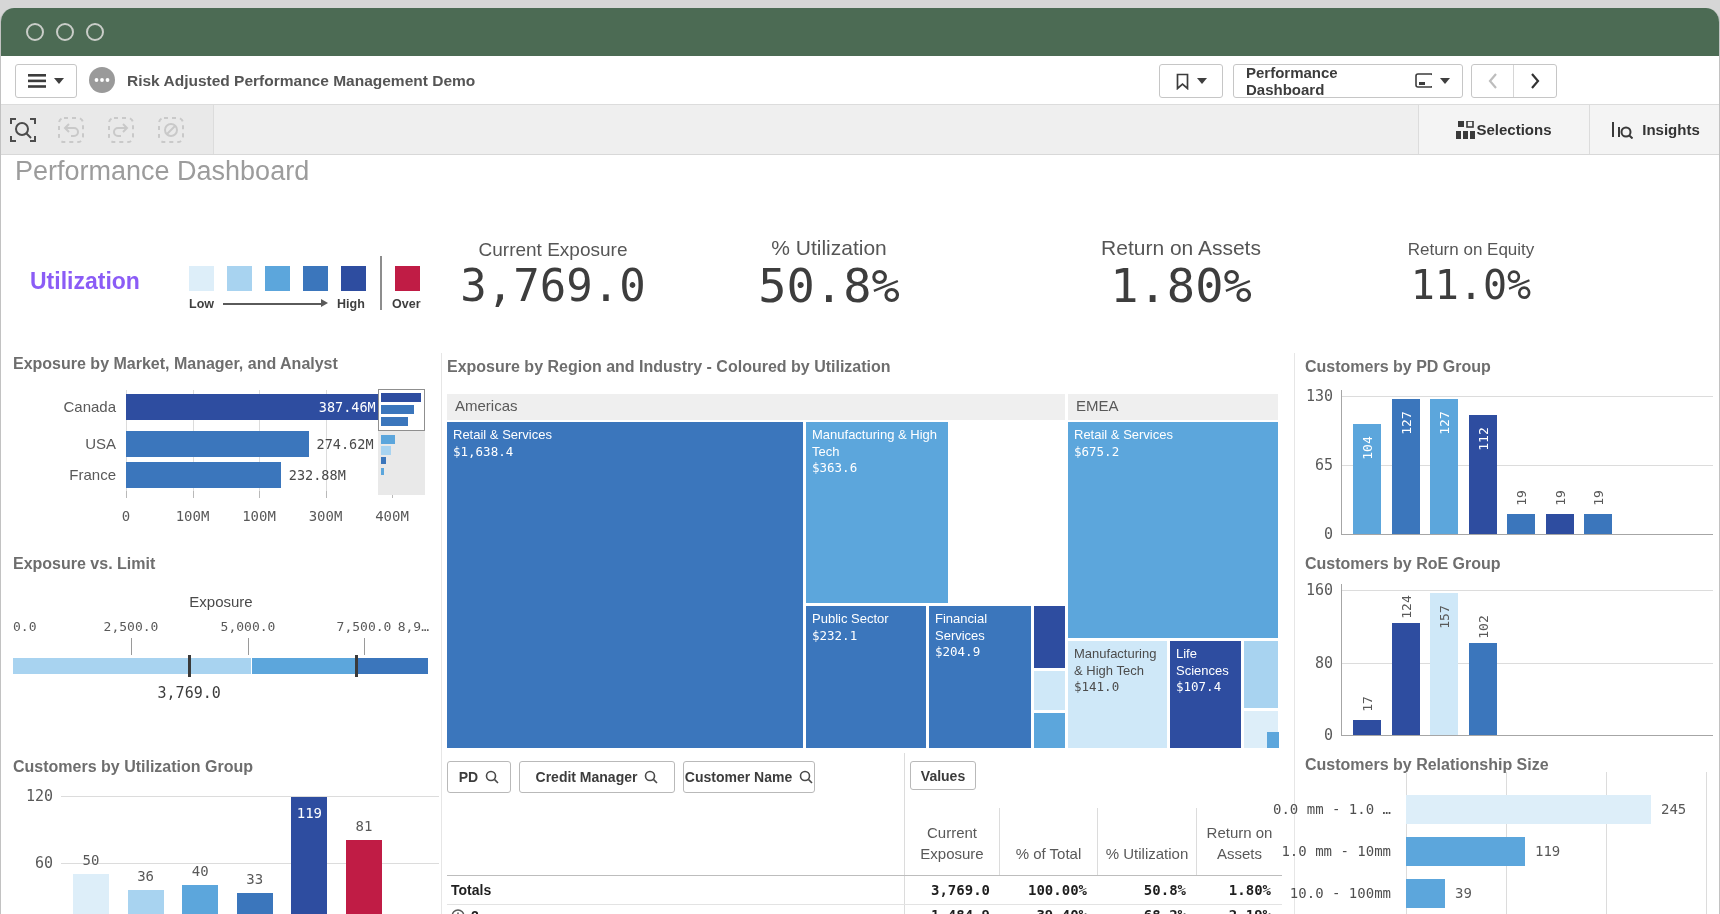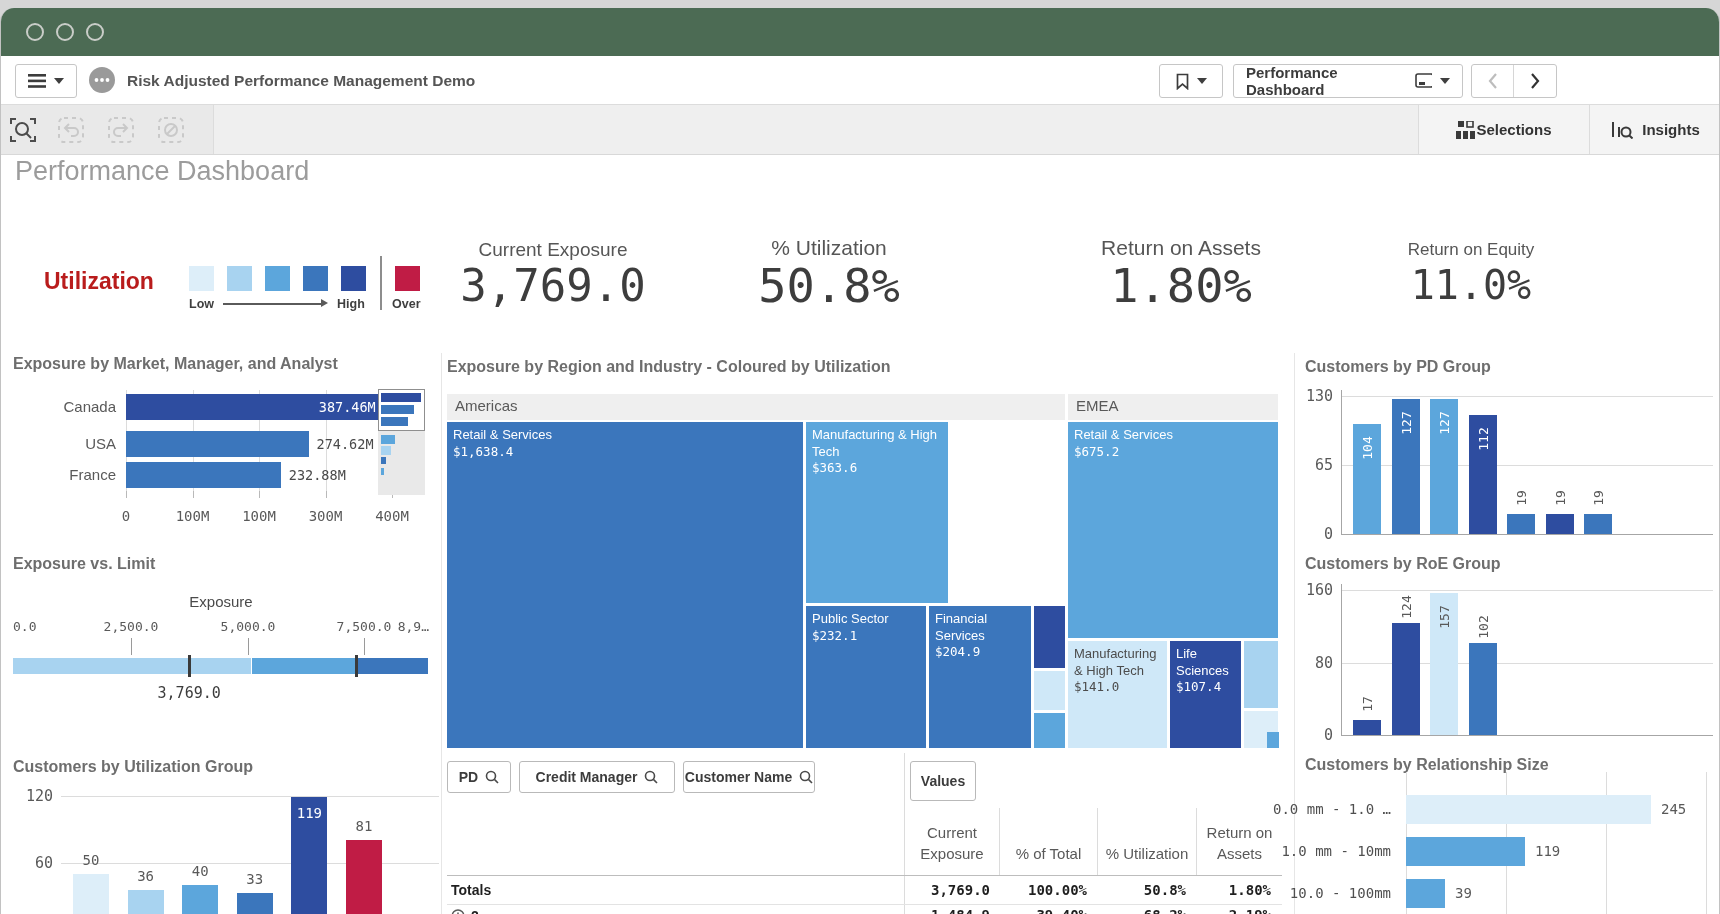--- a/index.html
+++ b/index.html
@@ -136,21 +136,21 @@
         <line x1="18.3" y1="15.6" x2="21.5" y2="18.5" stroke="#3a3a3a" stroke-width="2"></line>
       </svg>
       <span style="font-size:15px;font-weight:bold;color:#333">Insights</span>
     </div>
   </div>
 
   <div id="canvas" class="abs" style="left:0;top:0;width:1720px;height:914px;pointer-events:none">
 
     <div class="sheet-title" style="left:14px;top:148px">Performance Dashboard</div>
 
-    <div class="abs" style="left:43px;top:260px;font-size:23px;font-weight:bold;color:#b91c1c">Utilization</div>
+    <div class="abs" style="left:29px;top:260px;font-size:23px;font-weight:bold;color:#8b5cf6">Utilization</div>
     <div class="abs" style="left:188px;top:289px;font-size:12.5px;font-weight:bold;color:#3f3f3f">Low</div>
     <div class="abs" style="left:336px;top:289px;font-size:12.5px;font-weight:bold;color:#3f3f3f">High</div>
     <div class="abs" style="left:391px;top:289px;font-size:12.5px;font-weight:bold;color:#3f3f3f">Over</div>
 
     <div class="kpi-label" style="left:552px;top:231px">Current Exposure</div>
     <div class="kpi-value" style="left:552px;top:252px">3,769.0</div>
     <div class="kpi-label" style="left:828px;top:228px;font-size:21px">% Utilization</div>
     <div class="kpi-value" style="left:828px;top:250px;font-size:47px">50.8%</div>
     <div class="kpi-label" style="left:1180px;top:228px;font-size:21px">Return on Assets</div>
     <div class="kpi-value" style="left:1180px;top:250px;font-size:47px">1.80%</div>
@@ -184,21 +184,21 @@
           <line x1="9.4" y1="9.4" x2="13" y2="13" stroke="#4a4a4a" stroke-width="1.6"></line>
         </svg>
     </div>
     <div class="tbl-btn" style="left:682px;top:753px;width:132px;height:32px">
       <span>Customer Name</span>
       <svg width="14" height="14">
           <circle cx="6" cy="6" r="4.5" fill="none" stroke="#4a4a4a" stroke-width="1.6"></circle>
           <line x1="9.4" y1="9.4" x2="13" y2="13" stroke="#4a4a4a" stroke-width="1.6"></line>
         </svg>
     </div>
-    <div class="tbl-btn" style="left:909px;top:753px;width:66px;height:40px">
+    <div class="tbl-btn" style="left:909px;top:753px;width:66px;height:29px">
       <span>Values</span>
     </div>
     <div class="sep-v" style="left:903px;top:745px;height:161px;background:#dcdcdc"></div>
 
     <div class="th-cell" style="left:904px;top:800px;width:95px;height:67px">
         <span>Current Exposure</span>
       </div>
     <div class="th-cell" style="left:999px;top:800px;width:98px;height:67px">
         <span>% of Total</span>
       </div>

